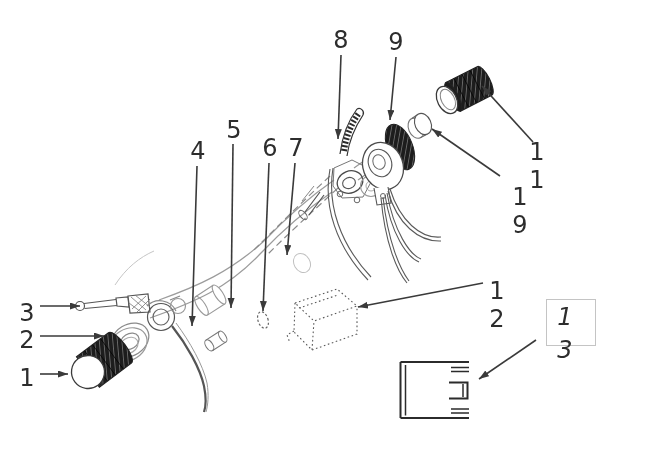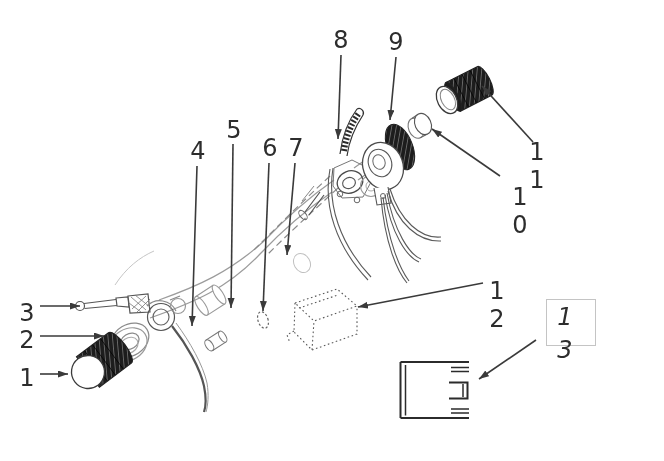--- a/index.html
+++ b/index.html
@@ -180,20 +180,20 @@
 
   <div class="label" style="left:17px;top:364px;">1</div>
   <div class="label" style="left:17px;top:326px;">2</div>
   <div class="label" style="left:17px;top:299px;">3</div>
   <div class="label" style="left:188px;top:137px;">4</div>
   <div class="label" style="left:224px;top:116px;">5</div>
   <div class="label" style="left:260px;top:134px;">6</div>
   <div class="label" style="left:286px;top:134px;">7</div>
   <div class="label" style="left:331px;top:26px;">8</div>
   <div class="label" style="left:386px;top:28px;">9</div>
-  <div class="label stack" style="left:511px;top:183px;">10</div>
+  <div class="label stack" style="left:511px;top:183px;">19</div>
   <div class="label stack" style="left:528px;top:138px;">11</div>
   <div class="label stack" style="left:488px;top:277px;">12</div>
 
   <div class="callout-box"></div>
   <div class="label stack stack13" style="left:556px;top:301px;">13</div>
 
 </div>
 
 </body></html>

